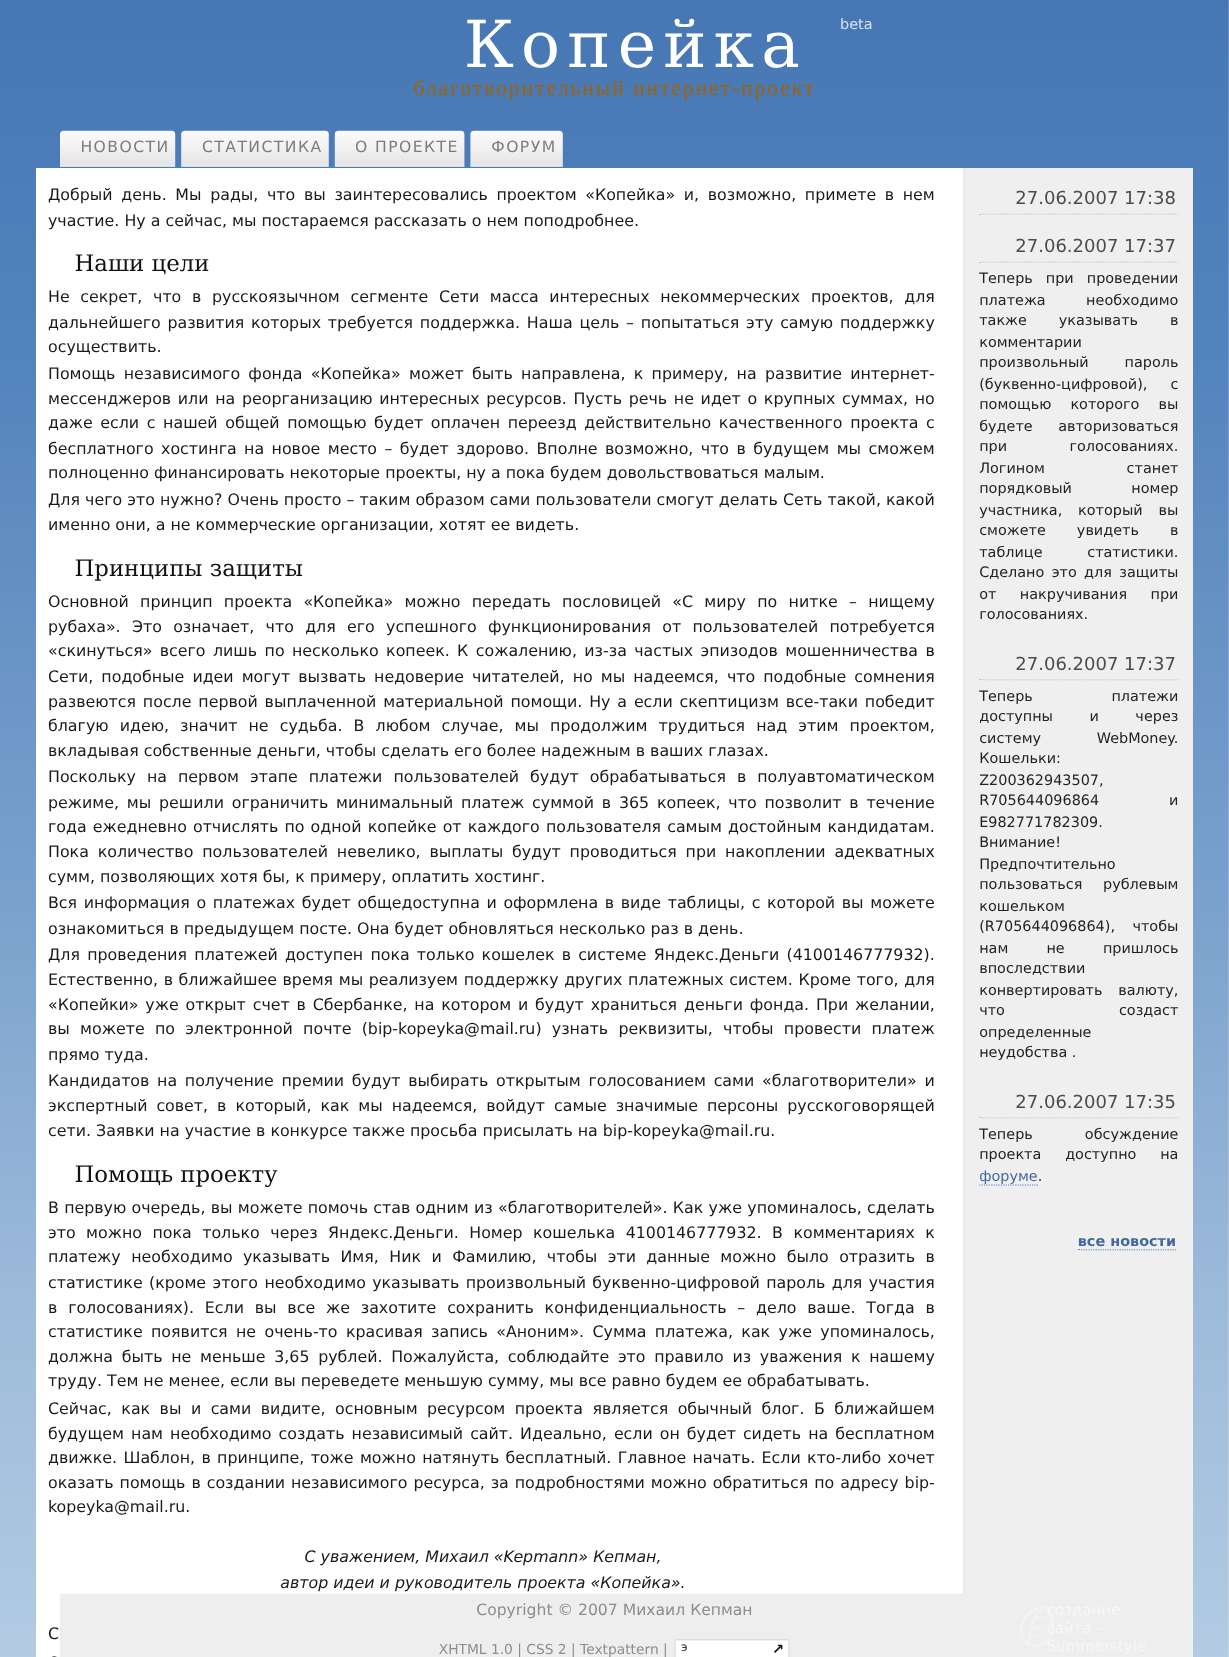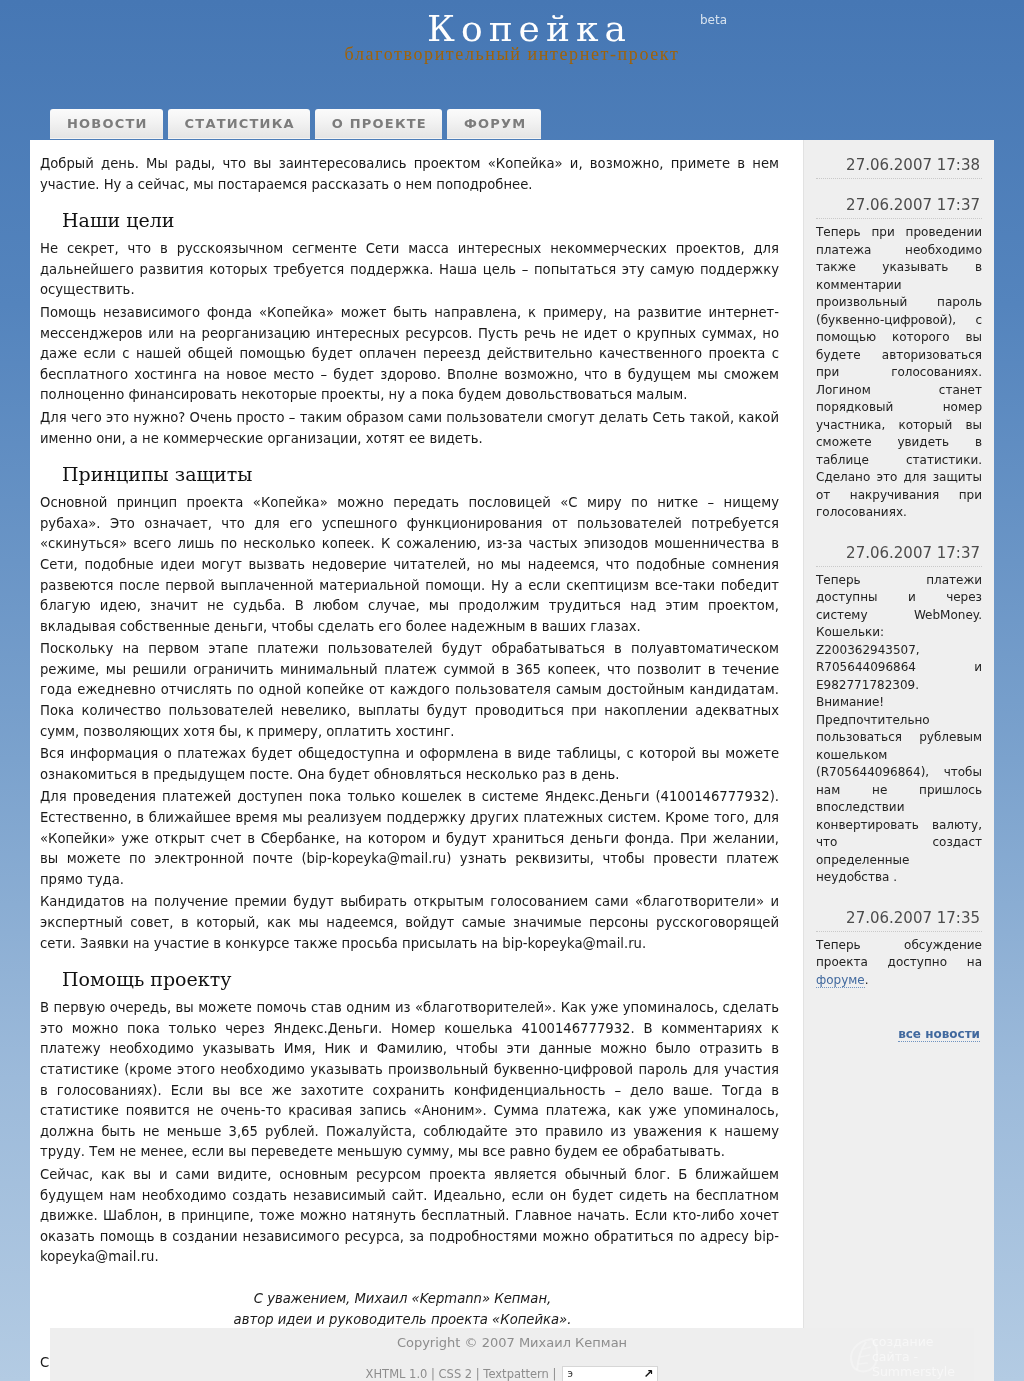--- a/index.html
+++ b/index.html
@@ -17,21 +17,21 @@
   
   .header {
     height: 100px;
     position: relative;
     text-align: center;
   }
   .logo-wrap { padding-top: 10px; }
   .logo-title {
     font-family: "DejaVu Serif", serif;
     color: #ffffff;
-    font-size: 36px;
+    font-size: 54px;
     letter-spacing: 6px;
     line-height: 1.05;
     font-weight: normal;
     margin: 0;
     text-indent: 6px;
     padding-left: 29px;
   }
   .logo-sub {
     color: #a16207;
     font-size: 18px;
@@ -53,26 +53,25 @@
     left: 50px;
     top: 109px;
     display: flex;
     gap: 5px;
   }
   .tab {
     background: linear-gradient(to bottom, #fbfbfb 0%, #f2f2f2 45%, #e3e3e3 100%);
     color: #7c7c7c;
     font-size: 13px;
     letter-spacing: 1.2px;
-    padding: 7px 15px 8px 17px;
+    padding: 7px 5px 8px 17px;
     border-radius: 3px 3px 0 0;
     text-transform: uppercase;
     white-space: nowrap;
     box-shadow: 0 -1px 0 rgba(255,255,255,.6) inset;
-    font-weight: bold;
   }
 
   
   .shell {
     position: absolute;
     left: 30px;
     top: 140px;
     width: 964px;
     display: flex;
     align-items: stretch;

